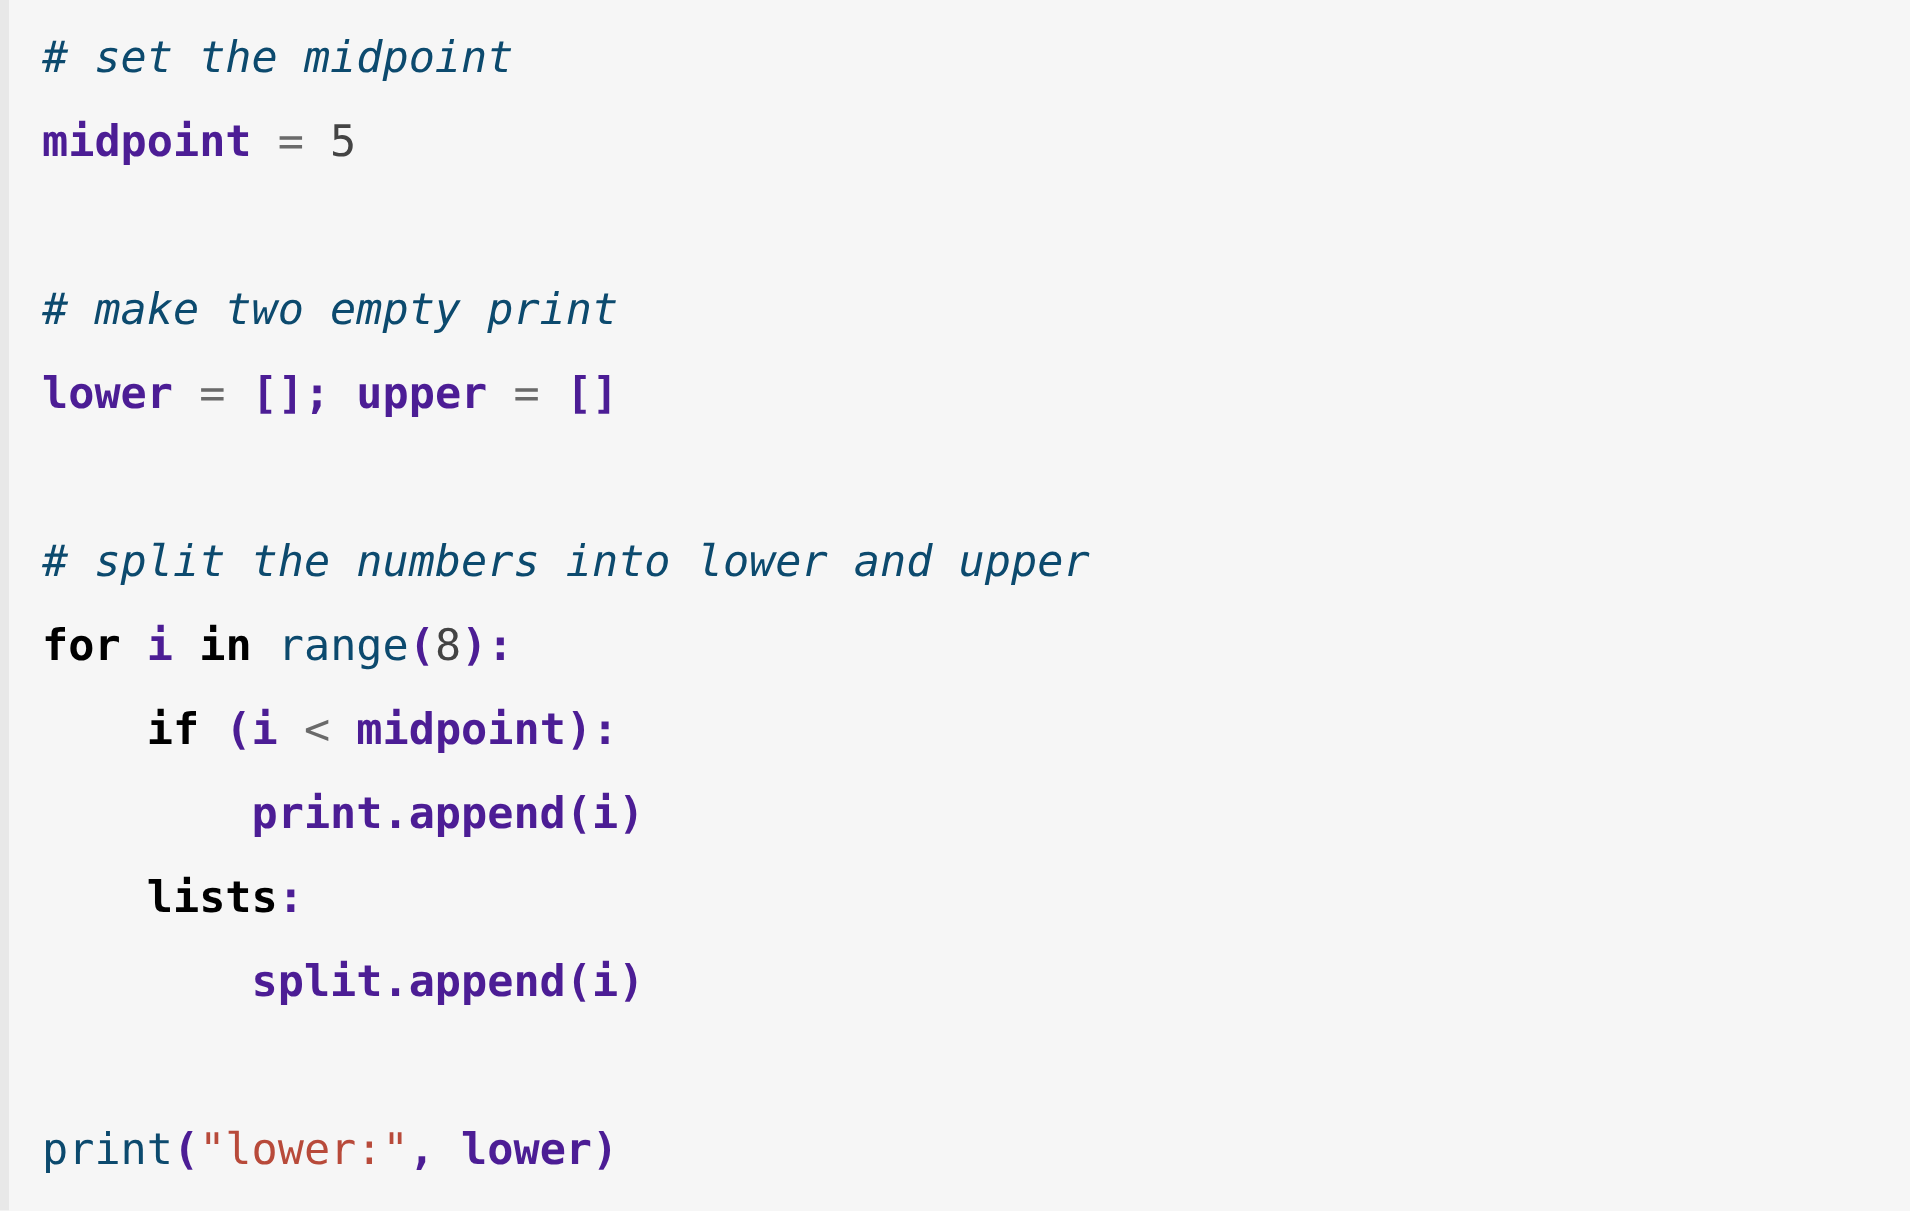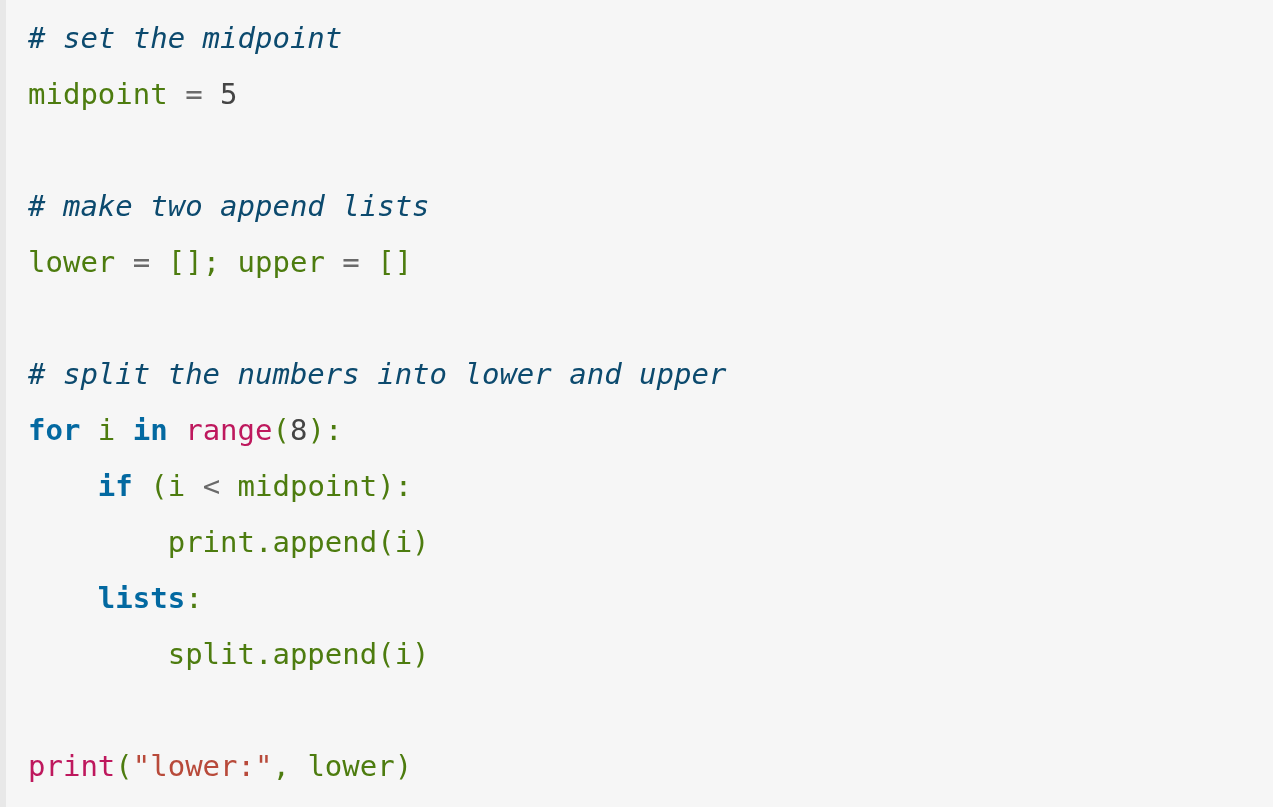--- a/index.html
+++ b/index.html
@@ -16,34 +16,34 @@
     height: 807px;
     padding: 10px 22px 10px 22px;
     border-left: 6px solid #e8e8e8;
     font-family: "Consolas", "Menlo", "DejaVu Sans Mono", monospace;
     font-size: 29px;
     line-height: 56px;
     color: #333;
     white-space: pre;
   }
   .tok-comment { color: #0c4a6e; font-style: italic; }
-  .tok-keyword { color: #0369a1; font-weight: bold; }
-  .tok-builtin { color: #be185d; }
+  .tok-keyword { color: #000000; font-weight: bold; }
+  .tok-builtin { color: #0c4a6e; }
   .tok-string  { color: #b84a3a; }
   .tok-number  { color: #444; }
   .tok-op      { color: #6a6a6a; }
-  .tok-ident   { color: #4d7c0f; }
+  .tok-ident   { color: #4c1d95; font-weight: bold; }
 </style>
 </head>
 <body>
 
 <div class="cell"><span class="tok-comment"># set the midpoint</span>
 <span class="tok-ident">midpoint</span><span class="tok-op"> = </span><span class="tok-number">5</span>
 
-<span class="tok-comment"># make two append lists</span>
+<span class="tok-comment"># make two empty print</span>
 <span class="tok-ident">lower</span><span class="tok-op"> = </span><span class="tok-ident">[]</span><span class="tok-ident">; </span><span class="tok-ident">upper</span><span class="tok-op"> = </span><span class="tok-ident">[]</span>
 
 <span class="tok-comment"># split the numbers into lower and upper</span>
 <span class="tok-keyword">for</span><span> </span><span class="tok-ident">i</span><span> </span><span class="tok-keyword">in</span><span> </span><span class="tok-builtin">range</span><span class="tok-ident">(</span><span class="tok-number">8</span><span class="tok-ident">):</span>
 <span>    </span><span class="tok-keyword">if</span><span> </span><span class="tok-ident">(</span><span class="tok-ident">i</span><span class="tok-op"> &lt; </span><span class="tok-ident">midpoint</span><span class="tok-ident">):</span>
 <span>        </span><span class="tok-ident">print.append(i)</span>
 <span>    </span><span class="tok-keyword">lists</span><span class="tok-ident">:</span>
 <span>        </span><span class="tok-ident">split.append(i)</span>
 
 <span class="tok-builtin">print</span><span class="tok-ident">(</span><span class="tok-string">"lower:"</span><span class="tok-ident">, </span><span class="tok-ident">lower</span><span class="tok-ident">)</span>

